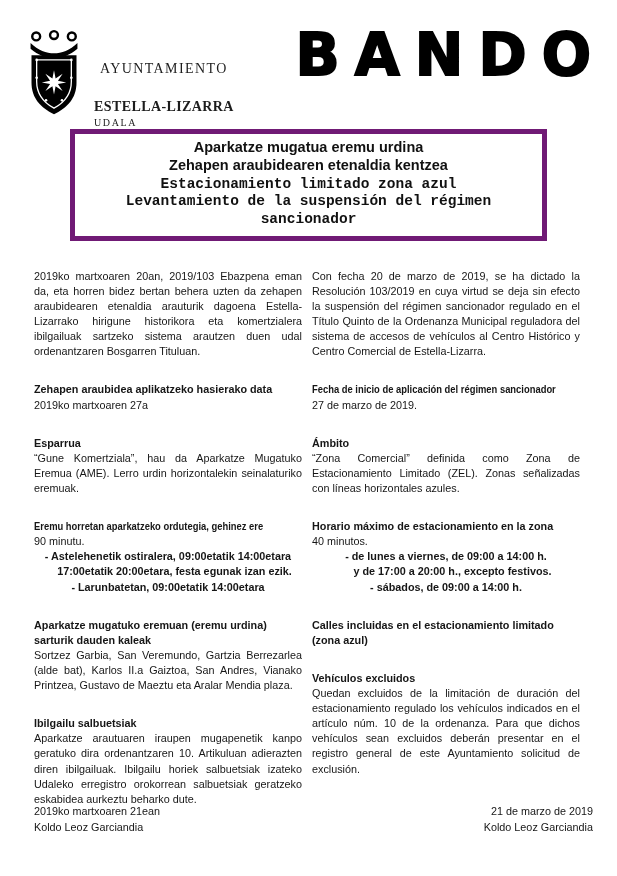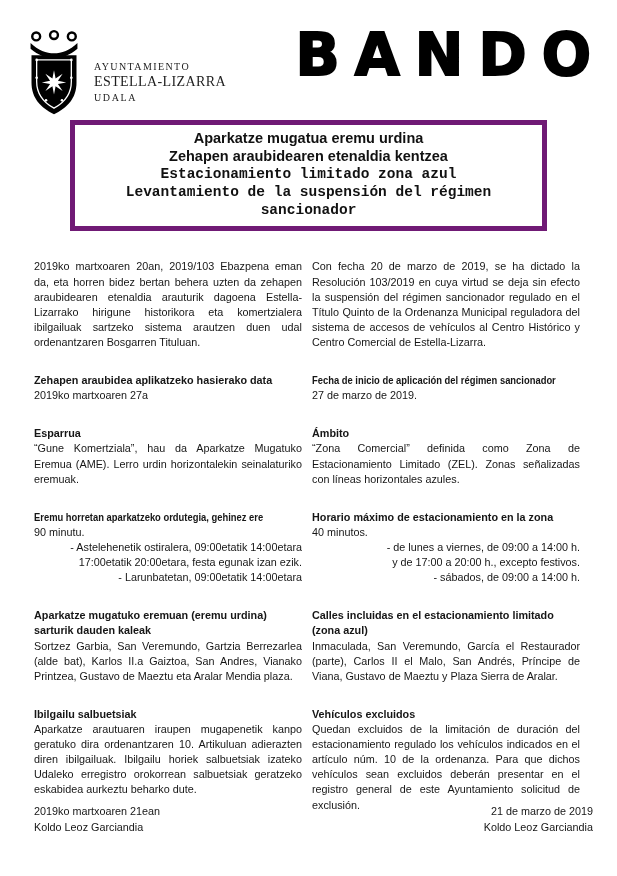--- a/index.html
+++ b/index.html
@@ -6,22 +6,22 @@
   .page{
     width:617px;height:876px;background:#ffffff;color:#161616;
     font-family:"Liberation Sans","DejaVu Sans",sans-serif;
     position:relative;overflow:hidden;
   }
   
   .header{display:flex;align-items:flex-start;padding:26px 26px 0 24px;}
   .logo{display:flex;gap:10px;}
   .shield{width:60px;height:94px;flex:0 0 auto;}
   .org{font-family:"Liberation Serif","DejaVu Serif",serif;margin-top:34px;line-height:1.3;color:#1d1d1d;}
-  .org-1{font-size:10px;letter-spacing:1.4px;}
-  .org-2{font-size:14px;font-weight:normal;letter-spacing:0.4px;}
+  .org-1{font-size:14px;letter-spacing:1.4px;margin-left:6px;}
+  .org-2{font-size:14px;font-weight:bold;letter-spacing:0.4px;margin-top:20px;}
   .org-3{font-size:10px;letter-spacing:1.6px;}
   .bando{
     margin-left:auto;
     font-family:"DejaVu Sans","Liberation Sans",sans-serif;
     font-weight:bold;font-size:58px;line-height:1;
     letter-spacing:0.26em;margin-right:-0.26em;
     -webkit-text-stroke:2px #000;color:#000;
   }
   
   .title-box{
@@ -31,21 +31,21 @@
   .tline{font-weight:bold;font-size:14.5px;line-height:1.22;color:#111;}
   .tgroup-es{margin-top:1px;font-family:Liberation Mono, monospace;}
   
   .columns{display:flex;gap:10px;padding:0 23px 0 34px;margin-top:28px;}
   .col{width:268px;flex:0 0 auto;font-size:10.8px;line-height:1.4;text-align:justify;color:#161616;}
   .col section{margin-top:23px;}
   .h{font-weight:bold;font-size:10.8px;margin:0;white-space:pre-line;text-align:left;}
   .h.nowrap{white-space:nowrap;}
   .h.squeeze{display:inline-block;white-space:nowrap;transform:scaleX(0.87);transform-origin:0 60%;}
   .para{margin:0;}
-  .line{text-align:right;}
+  .line{text-align:center;font-weight:bold;}
   .line.indent{padding-left:13px;}
   
   .footer{
     position:absolute;left:34px;right:24px;bottom:40px;
     display:flex;justify-content:space-between;
     font-size:10.8px;line-height:1.55;color:#161616;
   }
   .sig-right{text-align:right;}
 </style>
 </head>
@@ -142,21 +142,20 @@
         <h3 class="h nowrap">Horario máximo de estacionamiento en la zona</h3>
         <p class="para">40 minutos.</p>
         <div class="line">- de lunes a viernes, de 09:00 a 14:00 h.</div>
         <div class="line indent">y de 17:00 a 20:00 h., excepto festivos.</div>
         <div class="line">- sábados, de 09:00 a 14:00 h.</div>
       </section>
 
       <section>
         <h3 class="h">Calles incluidas en el estacionamiento limitado
 (zona azul)</h3>
-        <p class="para">Inmaculada, San Veremundo, García el Restaurador (parte), Carlos II el Malo, San Andrés, Príncipe de Viana, Gustavo de Maeztu y Plaza Sierra de Aralar.</p>
       </section>
 
       <section>
         <h3 class="h">Vehículos excluidos</h3>
         <p class="para">Quedan excluidos de la limitación de duración del estacionamiento regulado los vehículos indicados en el artículo núm. 10 de la ordenanza. Para que dichos vehículos sean excluidos deberán presentar en el registro general de este Ayuntamiento solicitud de exclusión.</p>
       </section>
     </div>
   </div>
 
   <div class="footer">

